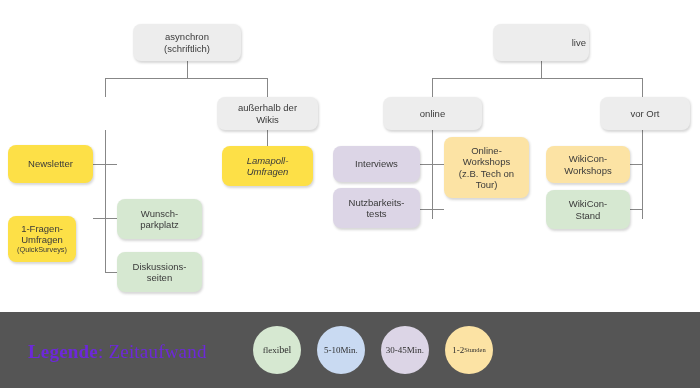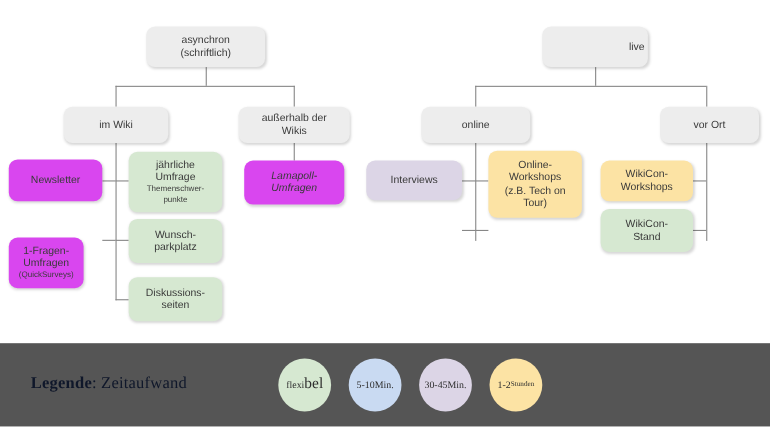--- a/index.html
+++ b/index.html
@@ -32,21 +32,21 @@
     padding: 2px 3px;
   }
   .node .main { display: block; }
   .node .sub {
     display: block;
     font-size: 7.3px;
     line-height: 8.6px;
     margin-top: 0.5px;
   }
   .gray   { background: #ededed; }
-  .blue   { background: #d946ef; }
+  .blue   { background: #fde047; }
   .green  { background: #d6e8d1; }
   .purple { background: #dcd5e6; }
   .yellow { background: #fce3a4; }
 
   .conn {
     position: absolute;
     background: #878787;
     z-index: 1;
   }
   .conn.h { height: 1px; }
@@ -59,22 +59,22 @@
     width: 700px;
     height: 76px;
     background: #555555;
     z-index: 5;
   }
   #legend-label {
     position: absolute;
     left: 28px;
     top: 341px;
     font-family: "Liberation Serif", serif;
-    font-size: 15px;
-    color: #0f172a;
+    font-size: 19px;
+    color: #6d28d9;
     letter-spacing: 0.2px;
     z-index: 6;
     white-space: nowrap;
   }
   #legend-label .strong { font-weight: bold; }
   .legend-circle {
     position: absolute;
     width: 48px;
     height: 48px;
     border-radius: 50%;
@@ -133,23 +133,20 @@
 
   <div class="node gray" style="left:133px; top:24px; width:108px; height:37px;">
     <span class="main">asynchron</span>
     <span class="main">(schriftlich)</span>
   </div>
 
   <div class="node gray" style="left:493px; top:24px; width:96px; height:37px;align-items:flex-end;">
     <span class="main">live</span>
   </div>
 
-  <div class="node gray" style="left:58px; top:97px; width:95px; height:33px;">
-    <span class="main">im Wiki</span>
-  </div>
 
   <div class="node gray" style="left:217px; top:97px; width:101px; height:33px;">
     <span class="main">außerhalb der</span>
     <span class="main">Wikis</span>
   </div>
 
   <div class="node gray" style="left:383px; top:97px; width:99px; height:33px;">
     <span class="main">online</span>
   </div>
 
@@ -160,46 +157,44 @@
   <div class="node blue" style="left:8px; top:145px; width:85px; height:38px;">
     <span class="main">Newsletter</span>
   </div>
 
   <div class="node blue" style="left:8px; top:196px; width:68px; height:46px;margin-top:20px;">
     <span class="main">1-Fragen-</span>
     <span class="main">Umfragen</span>
     <span class="sub">(QuickSurveys)</span>
   </div>
 
-  <div class="node green" style="left:117px; top:138px; width:85px; height:55px;">
-    <span class="main">jährliche</span>
-    <span class="main">Umfrage</span>
-    <span class="sub">Themenschwer-</span>
-    <span class="sub">punkte</span>
-  </div>
 
   <div class="node green" style="left:117px; top:252px; width:85px; height:40px;">
     <span class="main">Diskussions-</span>
     <span class="main">seiten</span>
   </div>
 
   <div class="node green" style="left:117px; top:199px; width:85px; height:40px;">
     <span class="main">Wunsch-</span>
     <span class="main">parkplatz</span>
   </div>
 
   <div class="node blue" style="left:222px; top:146px; width:91px; height:40px;font-style:italic;">
     <span class="main">Lamapoll-</span>
     <span class="main">Umfragen</span>
   </div>
 
   <div class="node purple" style="left:333px; top:146px; width:87px; height:36px;">
     <span class="main">Interviews</span>
   </div>
 
+  <div class="node purple" style="left:333px; top:188px; width:87px; height:40px;">
+    <span class="main">Nutzbarkeits-</span>
+    <span class="main">tests</span>
+  </div>
 
   <div class="node yellow" style="left:444px; top:137px; width:85px; height:61px;">
     <span class="main">Online-</span>
     <span class="main">Workshops</span>
     <span class="main">(z.B. Tech on</span>
     <span class="main">Tour)</span>
   </div>
 
   <div class="node yellow" style="left:546px; top:146px; width:84px; height:37px;">
     <span class="main">WikiCon-</span>
@@ -210,21 +205,21 @@
     <span class="main">WikiCon-</span>
     <span class="main">Stand</span>
   </div>
 
   <div id="legend-bar"></div>
 
   <div id="legend-label"><span class="strong">Legende</span><span>: Zeitaufwand</span></div>
 
   <div class="legend-circle" style="left:253px; background:#d6e8d1;">
     <span class="lmain">flexi</span>
-    <span class="lsub" style="font-size:14px; line-height:10.5px;">bel</span>
+    <span class="lsub" style="font-size:10px; line-height:10.5px;">bel</span>
   </div>
 
   <div class="legend-circle" style="left:317px; background:#c9daf2;">
     <span class="lmain">5-10</span>
     <span class="lsub" style="font-size:9px; line-height:10.5px;">Min.</span>
   </div>
 
   <div class="legend-circle" style="left:381px; background:#dcd5e6;">
     <span class="lmain">30-45</span>
     <span class="lsub" style="font-size:9px; line-height:10.5px;">Min.</span>

